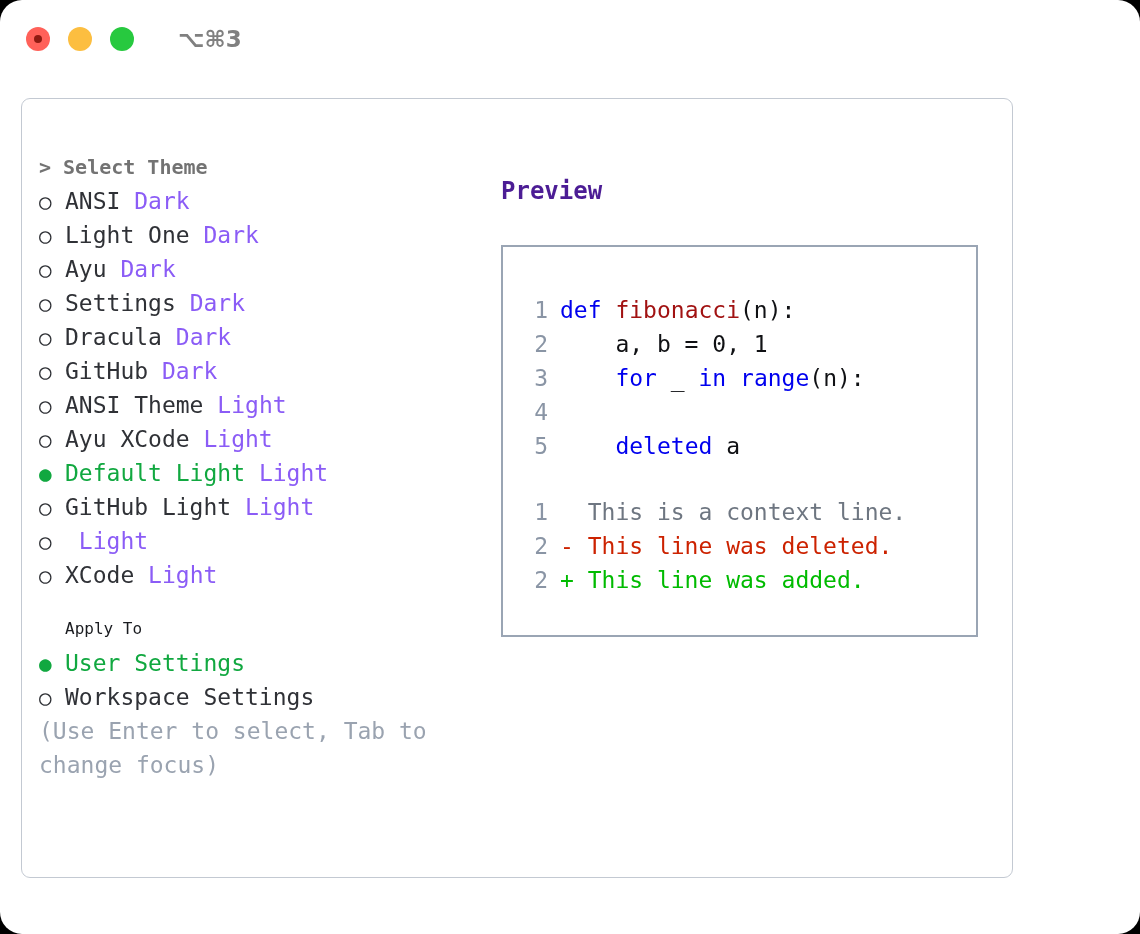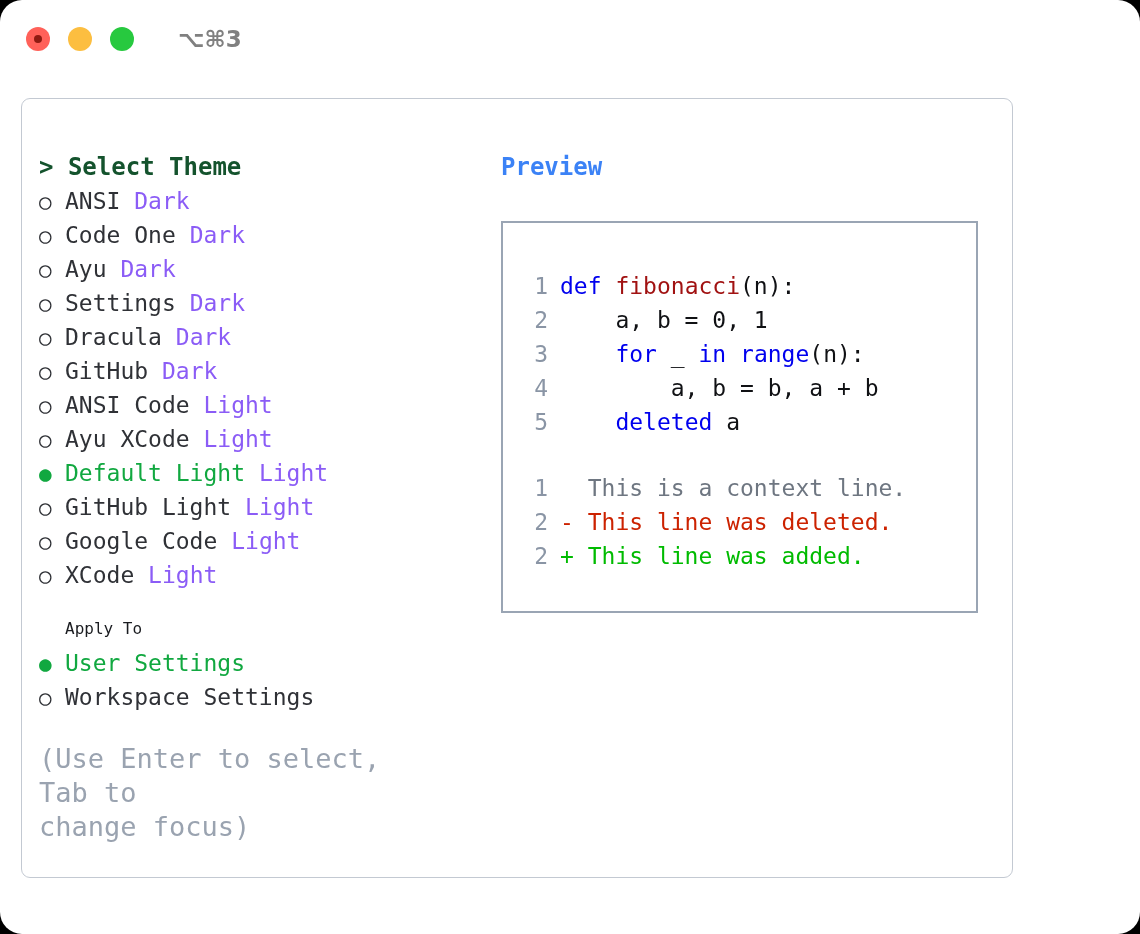--- a/index.html
+++ b/index.html
@@ -86,23 +86,23 @@
   }
 
   
   .left-col {
     position: absolute;
     left: 17px;
     top: 51px;
     width: 450px;
   }
   .section-title {
-    font-size: 24px;
+    font-size: 20px;
     font-weight: bold;
-    color: #14532d;
+    color: #737373;
     line-height: 34px;
     white-space: pre;
   }
   .theme-row {
     display: flex;
     align-items: baseline;
     line-height: 34px;
     height: 34px;
     font-size: 23px;
     white-space: pre;
@@ -121,41 +121,41 @@
 
   .apply-block { margin-top: 20px; }
   .apply-title {
     font-size: 16px;
     color: #1a1c20;
     line-height: 34px;
     padding-left: 26px;
     white-space: pre;
   }
   .hint {
-    margin-top: 28px;
-    font-size: 27px;
+    font-size: 23px;
     color: #9aa3b0;
     line-height: 34px;
     width: 400px;
     white-space: pre-wrap;
   }
 
   
   .right-col {
     position: absolute;
     left: 479px;
     top: 51px;
     width: 500px;
   }
   .preview-label {
     font-size: 24px;
     font-weight: bold;
-    color: #3b82f6;
-    line-height: 34px;
-    white-space: pre;
+    color: #4c1d95;
+    line-height: 34px;
+    white-space: pre;
+    margin-top: 24px;
   }
   .preview-box {
     margin-top: 37px;
     width: 477px;
     height: 392px;
     border: 2px solid #9aa5b4;
     box-sizing: border-box;
     background: #ffffff;
     position: relative;
   }
@@ -205,30 +205,30 @@
   </div>
 
   <div class="panel">
     <div class="columns">
 
       <div class="left-col">
         <div class="section-title">&gt; Select Theme</div>
 
         <div id="theme-list">
             <div class="theme-row"><span class="bullet">○</span><span class="theme-name">ANSI</span><span> </span><span class="theme-variant">Dark</span></div>
-            <div class="theme-row"><span class="bullet">○</span><span class="theme-name">Code One</span><span> </span><span class="theme-variant">Dark</span></div>
+            <div class="theme-row"><span class="bullet">○</span><span class="theme-name">Light One</span><span> </span><span class="theme-variant">Dark</span></div>
             <div class="theme-row"><span class="bullet">○</span><span class="theme-name">Ayu</span><span> </span><span class="theme-variant">Dark</span></div>
             <div class="theme-row"><span class="bullet">○</span><span class="theme-name">Settings</span><span> </span><span class="theme-variant">Dark</span></div>
             <div class="theme-row"><span class="bullet">○</span><span class="theme-name">Dracula</span><span> </span><span class="theme-variant">Dark</span></div>
             <div class="theme-row"><span class="bullet">○</span><span class="theme-name">GitHub</span><span> </span><span class="theme-variant">Dark</span></div>
-            <div class="theme-row"><span class="bullet">○</span><span class="theme-name">ANSI Code</span><span> </span><span class="theme-variant">Light</span></div>
+            <div class="theme-row"><span class="bullet">○</span><span class="theme-name">ANSI Theme</span><span> </span><span class="theme-variant">Light</span></div>
             <div class="theme-row"><span class="bullet">○</span><span class="theme-name">Ayu XCode</span><span> </span><span class="theme-variant">Light</span></div>
             <div class="theme-row selected"><span class="bullet">●</span><span class="theme-name">Default Light</span><span> </span><span class="theme-variant">Light</span></div>
             <div class="theme-row"><span class="bullet">○</span><span class="theme-name">GitHub Light</span><span> </span><span class="theme-variant">Light</span></div>
-            <div class="theme-row"><span class="bullet">○</span><span class="theme-name">Google Code</span><span> </span><span class="theme-variant">Light</span></div>
+            <div class="theme-row"><span class="bullet">○</span><span> </span><span class="theme-variant">Light</span></div>
             <div class="theme-row"><span class="bullet">○</span><span class="theme-name">XCode</span><span> </span><span class="theme-variant">Light</span></div>
           </div>
 
         <div class="apply-block">
           <div class="apply-title">Apply To</div>
           <div id="apply-list">
               <div class="theme-row selected"><span class="bullet">●</span><span class="theme-name">User Settings</span></div>
               <div class="theme-row"><span class="bullet">○</span><span class="theme-name">Workspace Settings</span></div>
             </div>
         </div>
@@ -238,21 +238,21 @@
       </div>
 
       <div class="right-col">
         <div class="preview-label">Preview</div>
         <div class="preview-box">
           <div class="code-area">
             <div id="code-lines">
                 <div class="code-line"><span class="lineno">1</span><span class="tok-kw">def </span><span class="tok-fn">fibonacci</span><span class="tok-plain">(n):</span></div>
                 <div class="code-line"><span class="lineno">2</span><span class="tok-plain">    a, b = 0, 1</span></div>
                 <div class="code-line"><span class="lineno">3</span><span class="tok-plain">    </span><span class="tok-kw">for</span><span class="tok-plain"> _ </span><span class="tok-kw">in</span><span class="tok-plain"> </span><span class="tok-kw">range</span><span class="tok-plain">(n):</span></div>
-                <div class="code-line"><span class="lineno">4</span><span class="tok-plain">        a, b = b, a + b</span></div>
+                <div class="code-line"><span class="lineno">4</span></div>
                 <div class="code-line"><span class="lineno">5</span><span class="tok-plain">    </span><span class="tok-kw">deleted</span><span class="tok-plain"> a</span></div>
               </div>
             <div class="blank-line"></div>
             <div id="diff-lines">
                 <div class="code-line"><span class="lineno">1</span><span class="diff-ctx">  This is a context line.</span></div>
                 <div class="code-line"><span class="lineno">2</span><span class="diff-del">- This line was deleted.</span></div>
                 <div class="code-line"><span class="lineno">2</span><span class="diff-add">+ This line was added.</span></div>
               </div>
           </div>
         </div>

